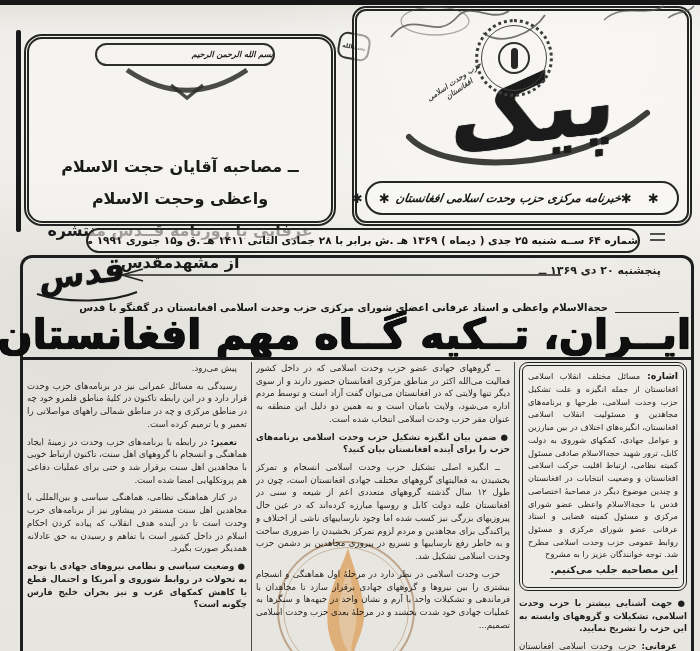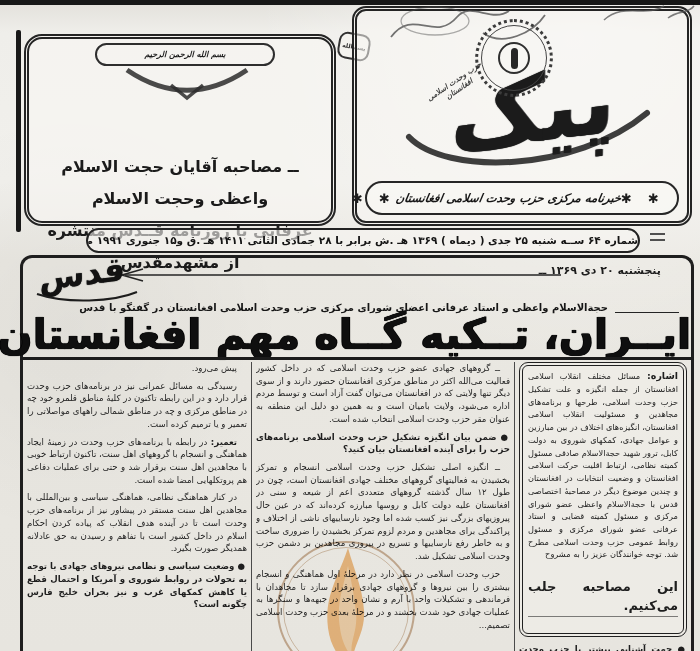--- a/index.html
+++ b/index.html
@@ -18,21 +18,21 @@
   
   #top-strip { left:0; top:0; width:700px; height:5px; background:#171717; }
 
   
   #left-bar { left:16px; top:30px; width:5px; height:202px; background:#191919; border-radius:2px; }
 
   
   #ann-box { left:24px; top:34px; width:312px; height:192px;
     border:5px double #242424; border-radius:18px; background:rgba(248,247,243,.6); }
   #ann-cartouche { left:66px; top:4px; width:180px; height:23px; border:2px solid #2e2e2e;
-    border-radius:12px; display:flex; align-items:center; justify-content:center;
+    border-radius:12px; display:flex; align-items:center; 
     font-size:8px; font-weight:bold; font-style:italic; letter-spacing:-.5px; color:#1d1d1d; }
   #ann-chevron { left:92px; top:28px; }
   #ann-text { left:10px; right:10px; top:112px; text-align:center; font-weight:bold;
     font-size:16px; line-height:2.0; color:#1b1b1b; }
 
   
   #side-cartouche { left:338px; top:33px; width:32px; height:27px; border:2px solid #333;
     border-radius:9px; transform:rotate(10deg); display:flex; align-items:center; justify-content:center;
     font-size:6px; font-weight:bold; color:#2c2c2c; background:rgba(245,244,240,.7); }
 
@@ -92,25 +92,25 @@
   #columns { top:104px; left:4px; right:4px; bottom:0; display:flex; direction:rtl; overflow:hidden; }
   .divider { width:1px; background:#4a4a4a; margin:0 4px; }
   .col { text-align:justify; font-size:8.6px; line-height:1.48; color:#1e1e1e; overflow:hidden; }
   #col-right { width:168px; }
   #col-mid { width:254px; }
   #col-left { flex:1; }
   .col p { margin:0 0 5px; text-indent:10px; }
   .col p.q { font-weight:bold; text-indent:2px; }
   .col b { font-weight:bold; }
 
-  #ishara-box { border:4px double #202020; border-radius:9px; padding:3px 5px 16px;
+  #ishara-box { border:4px double #202020; border-radius:9px; padding:3px 5px 8px;
     margin-bottom:6px; background:rgba(243,242,238,.45); }
   #ishara-label { font-weight:bold; font-size:9.5px; }
   #ishara-body { font-size:8.2px; line-height:1.5; }
-  #ishara-end { font-weight:bold; font-size:13px; margin-top:16px;
+  #ishara-end { font-weight:bold; font-size:10px; margin-top:2px;
     border-bottom:1px solid rgba(30,30,30,.55); display:inline-block; }
 
   
   .wm { mix-blend-mode:multiply; pointer-events:none; }
   #wm-ring1 { left:277px; top:541px; width:138px; height:138px; border:2.5px solid rgba(164,112,64,.5); border-radius:50%; }
   #wm-ring2 { left:283px; top:547px; width:126px; height:126px; border:1.5px solid rgba(164,112,64,.38); border-radius:50%; }
   #wm-flame { left:318px; top:546px; }
 </style>
 </head>
 <body>

